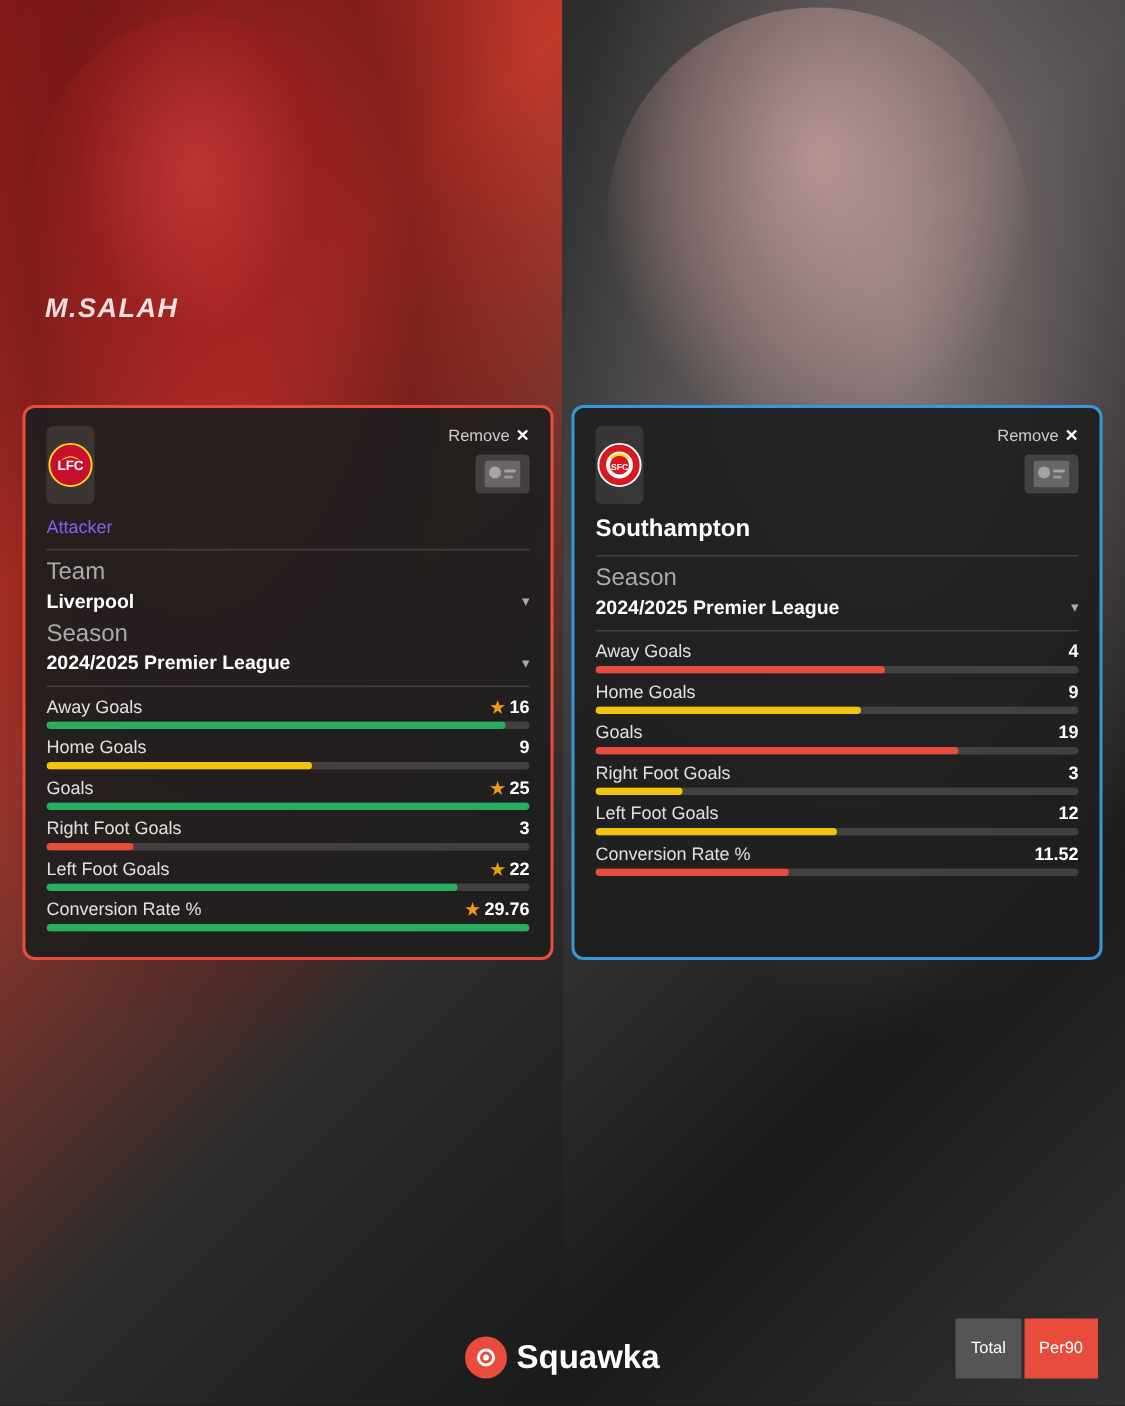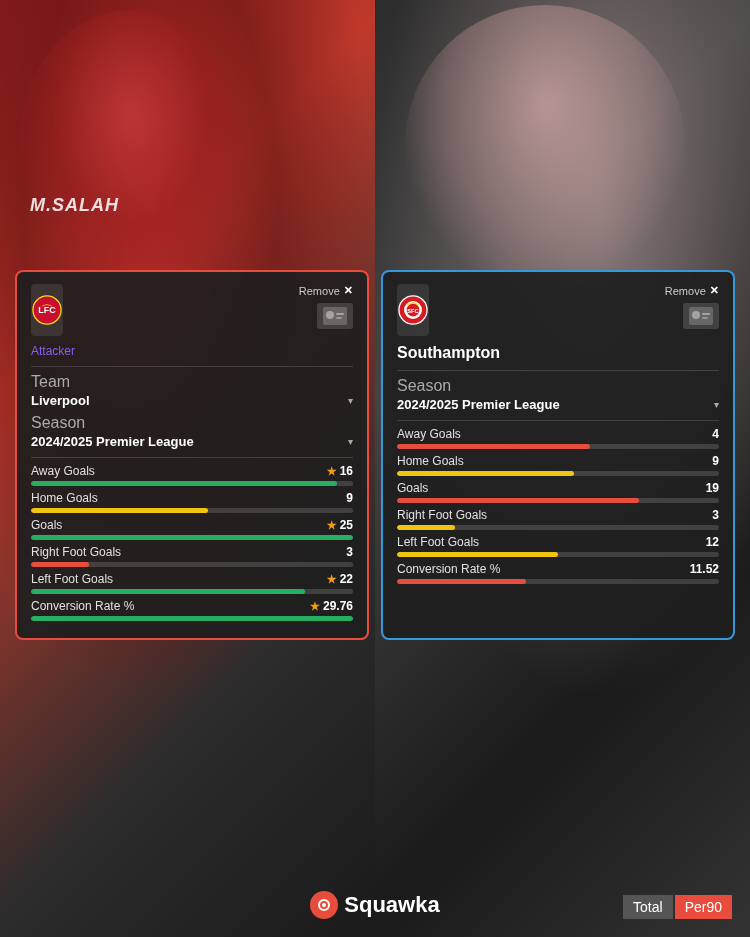--- a/index.html
+++ b/index.html
@@ -270,22 +270,22 @@
 
     .toggle-buttons {
       display: flex;
       gap: 2px;
       position: absolute;
       bottom: 18px;
       right: 18px;
     }
 
     .toggle-btn {
-      padding: 4px 10px;
-      font-size: 14px;
+      padding: 14px 10px;
+      font-size: 11px;
       cursor: pointer;
       border: none;
       margin-top: 44px;
     }
 
     .toggle-total {
       background: #555;
       color: #fff;
     }
 

